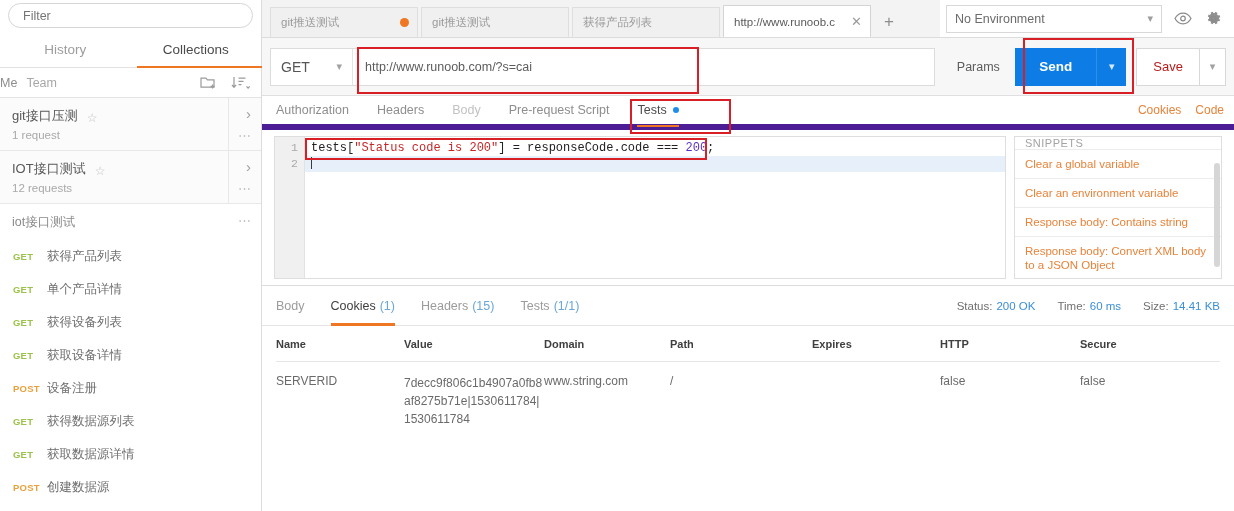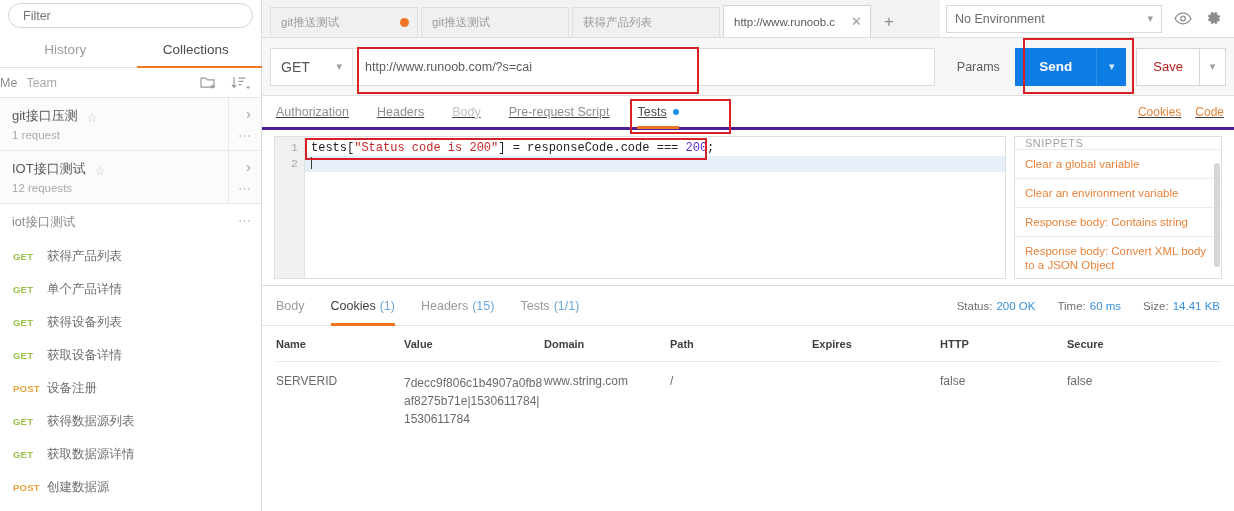--- a/index.html
+++ b/index.html
@@ -209,22 +209,22 @@
   }
   .save-chev {
     background: #fff; border: 1px solid #d8d8d8; border-left: none;
     width: 26px; display: flex; align-items: center; justify-content: center;
     color: #a2a2a2; cursor: pointer; font-size: 11px;
   }
 
   
   .reqtabs {
     height: 34px; display: flex; align-items: center;
-    border-bottom: 3px solid #4c1d95;
-    padding-left: 14px; position: relative; background: #fff; text-decoration: underline;
+    border-bottom: 6px solid #4c1d95;
+    padding-left: 14px; position: relative; background: #fff;
   }
   .rqt {
     font-size: 12.5px; color: #8e8e8e; margin-right: 28px;
     cursor: pointer; position: relative; height: 34px;
     display: flex; align-items: center;
   }
   .rqt.dim { color: #c2c2c2; }
   .rqt.active { color: #4c4c4c; }
   .rqt.active:after {
     content: ""; position: absolute; left: 0; right: 0; bottom: 0;
@@ -327,21 +327,21 @@
   }
   .ctable .trow {
     display: flex; padding-top: 12px;
     font-size: 12px; color: #6a6a6a;
   }
   .c-name { width: 128px; }
   .c-value { width: 140px; line-height: 18px; word-break: break-all; }
   .c-domain { width: 126px; }
   .c-path { width: 142px; }
   .c-expires { width: 128px; }
-  .c-http { width: 127px; }
+  .c-http { width: 140px; }
   .c-secure { width: 100px; }
 
   
   .annot {
     position: absolute; border: 2.5px solid #d81f26;
     pointer-events: none; z-index: 40;
   }
 </style>
 </head>
 <body>

